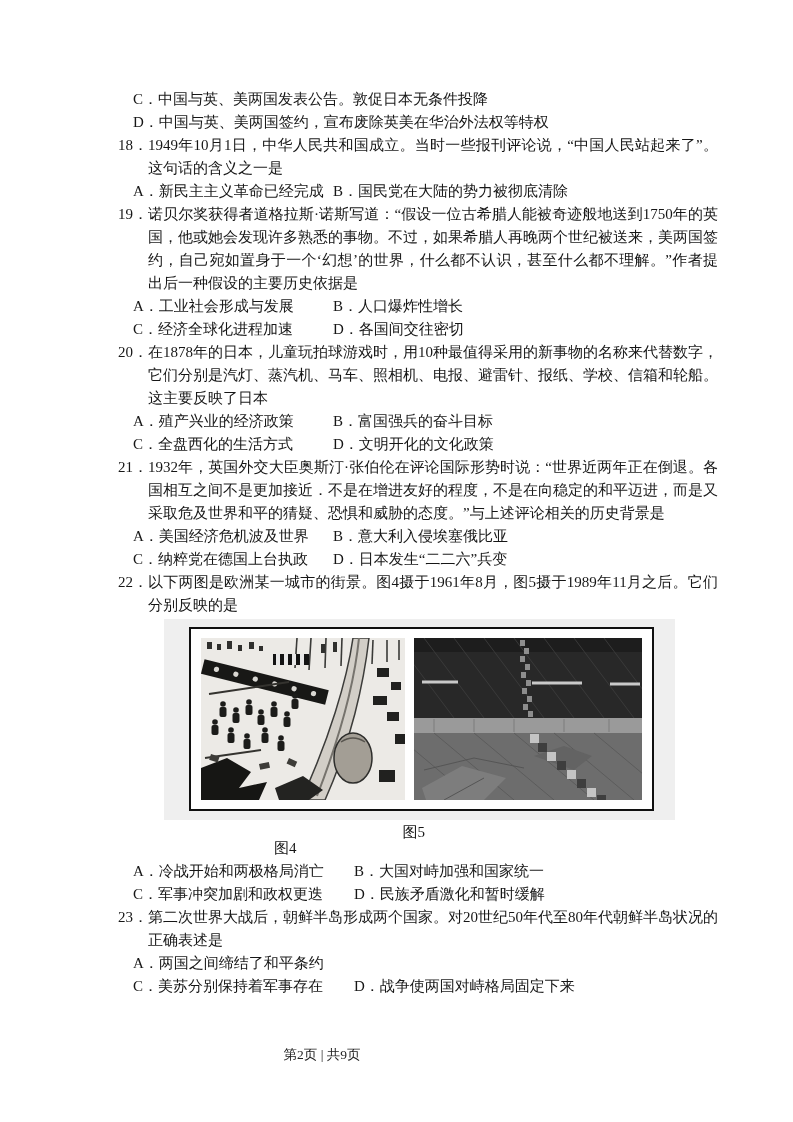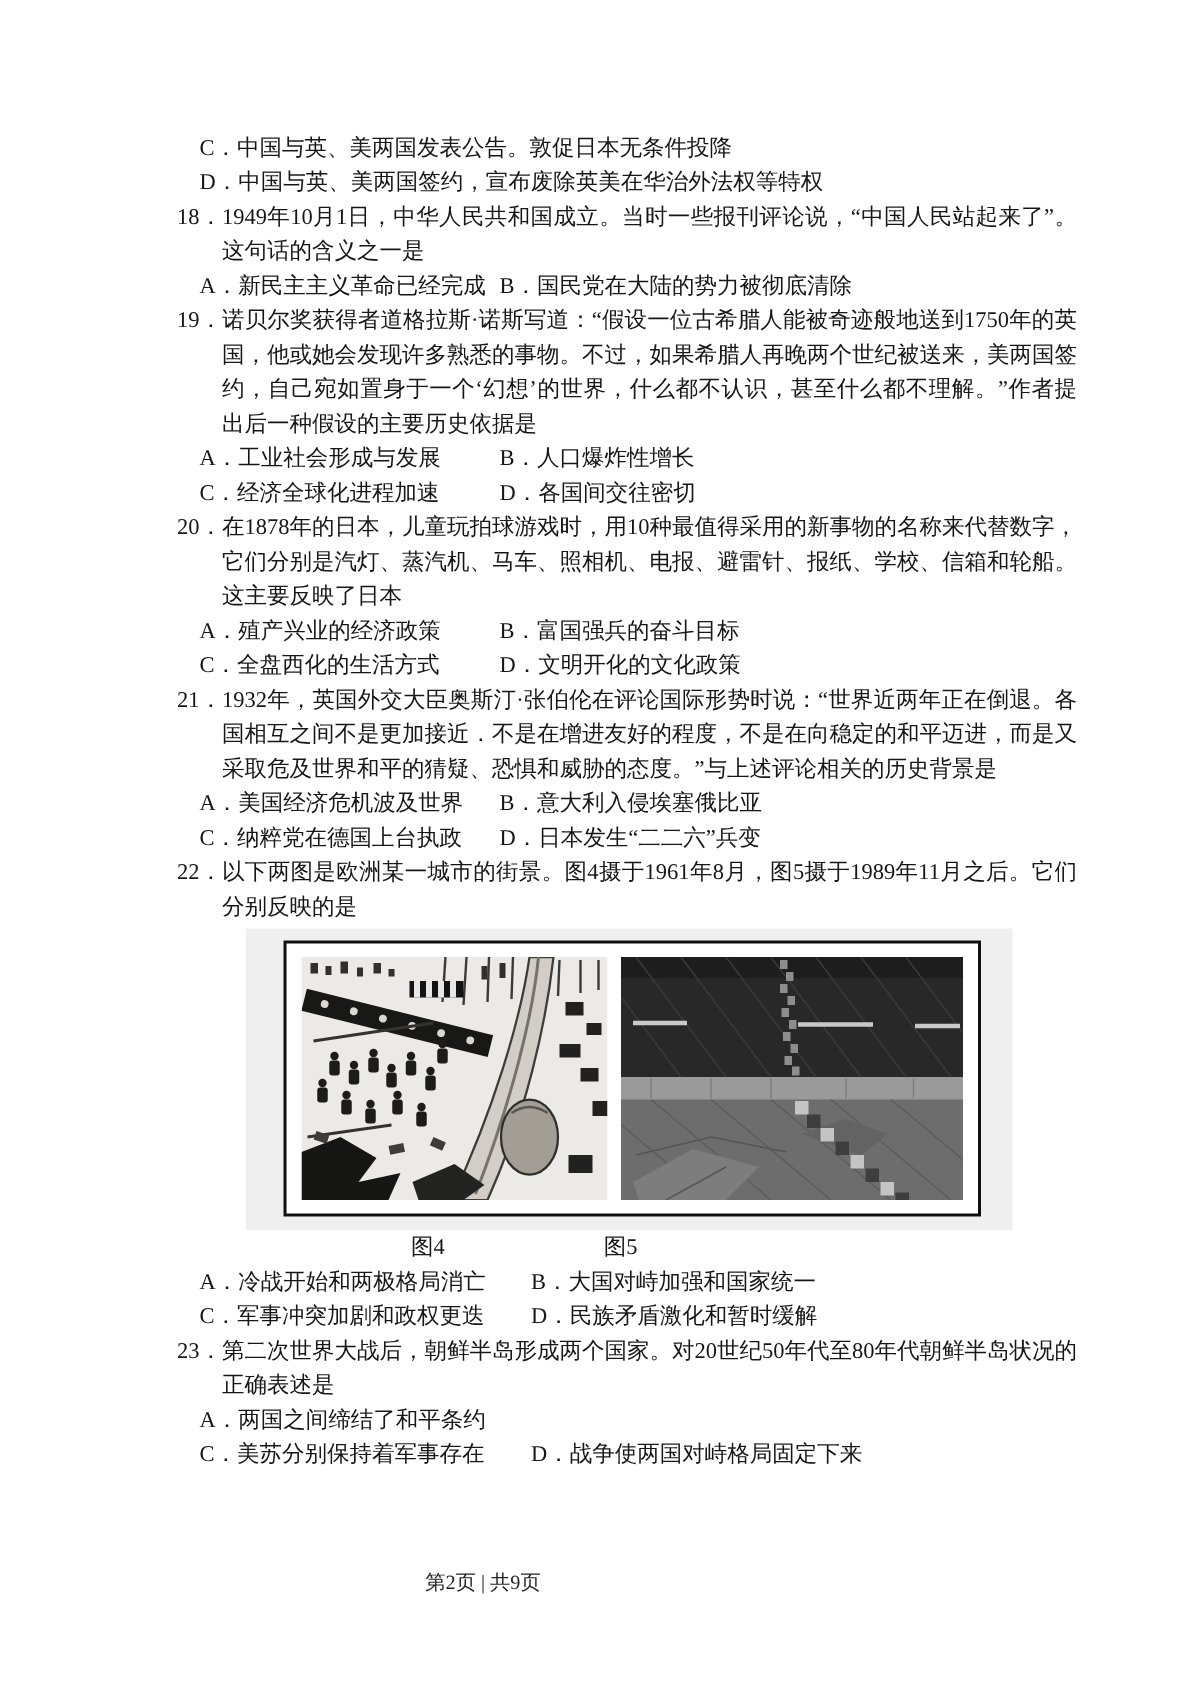--- a/index.html
+++ b/index.html
@@ -37,21 +37,21 @@
     border:2px solid #101010; background:#ffffff;
     padding:9px 10px;
     display:flex; gap:9px;
     height:184px;
   }
   svg.photo { display:block; }
   .fig-captions {
     width:511px; margin-left:46px;
     display:flex; line-height:24px;
   }
-  .cap-left  { margin-left:110px; }
+  .cap-left  { margin-left:110px;margin-top:16px; }
   .cap-right { margin-left:106px; }
 
   .footer {
     position:absolute; top:1046px; left:0; width:644px;
     text-align:center; font-size:13.5px; color:#222;
   }
 </style>
 </head>
 <body>
 

